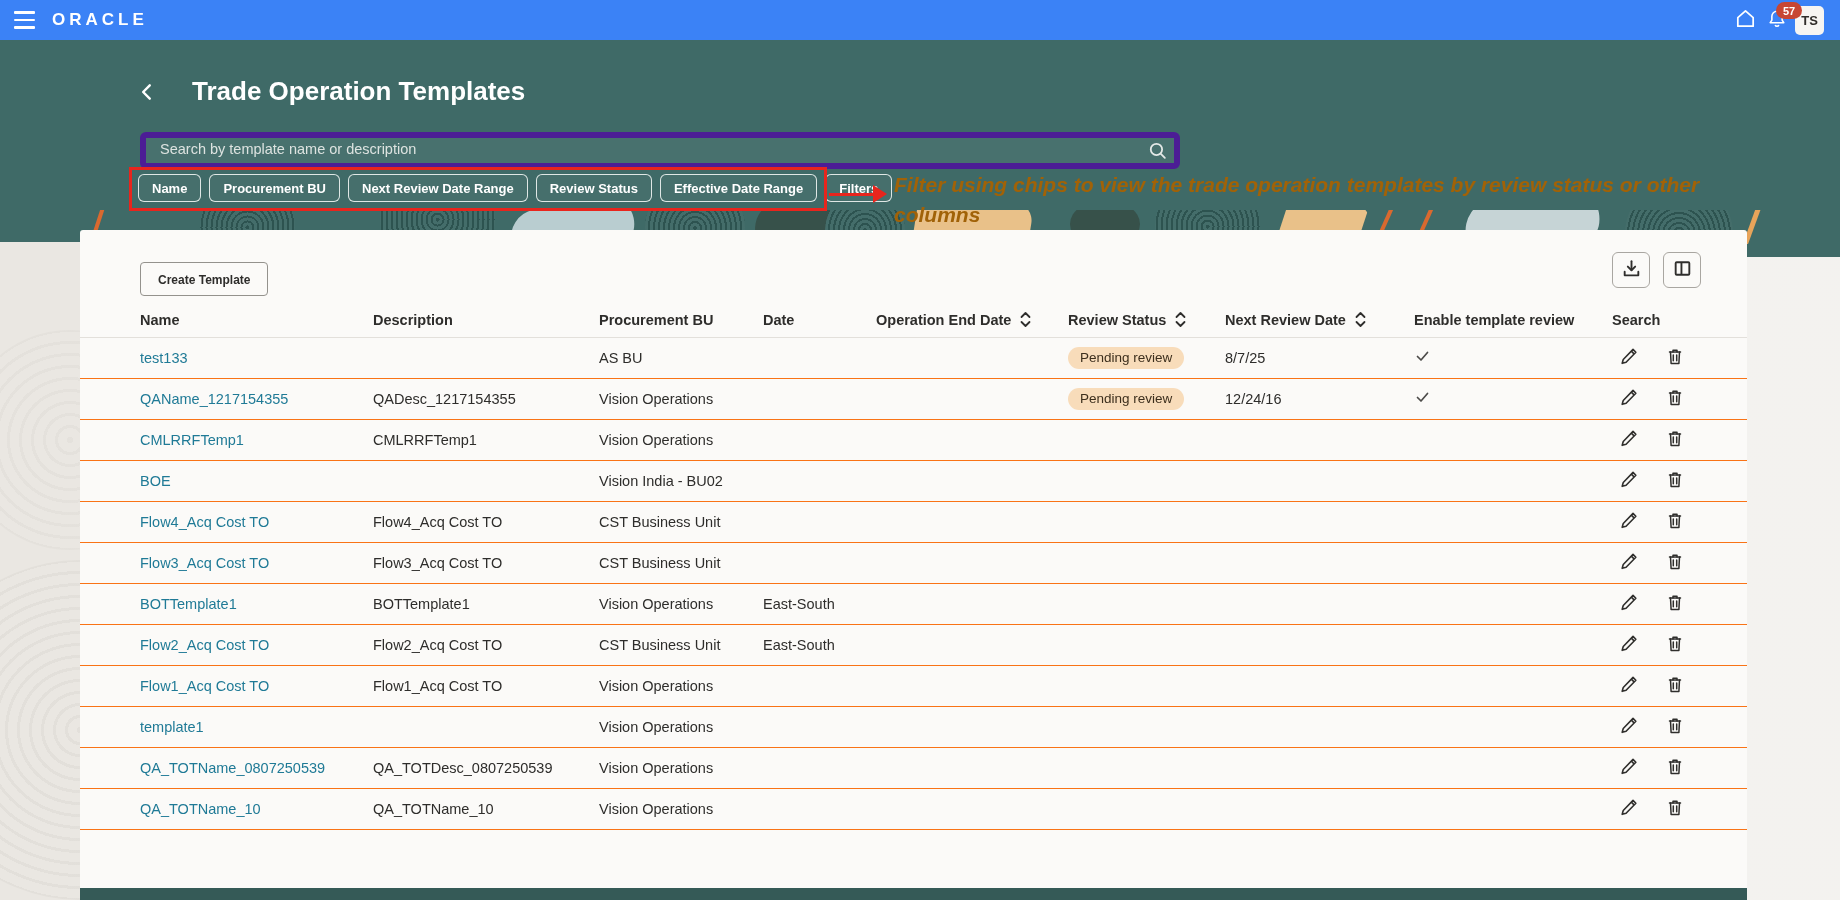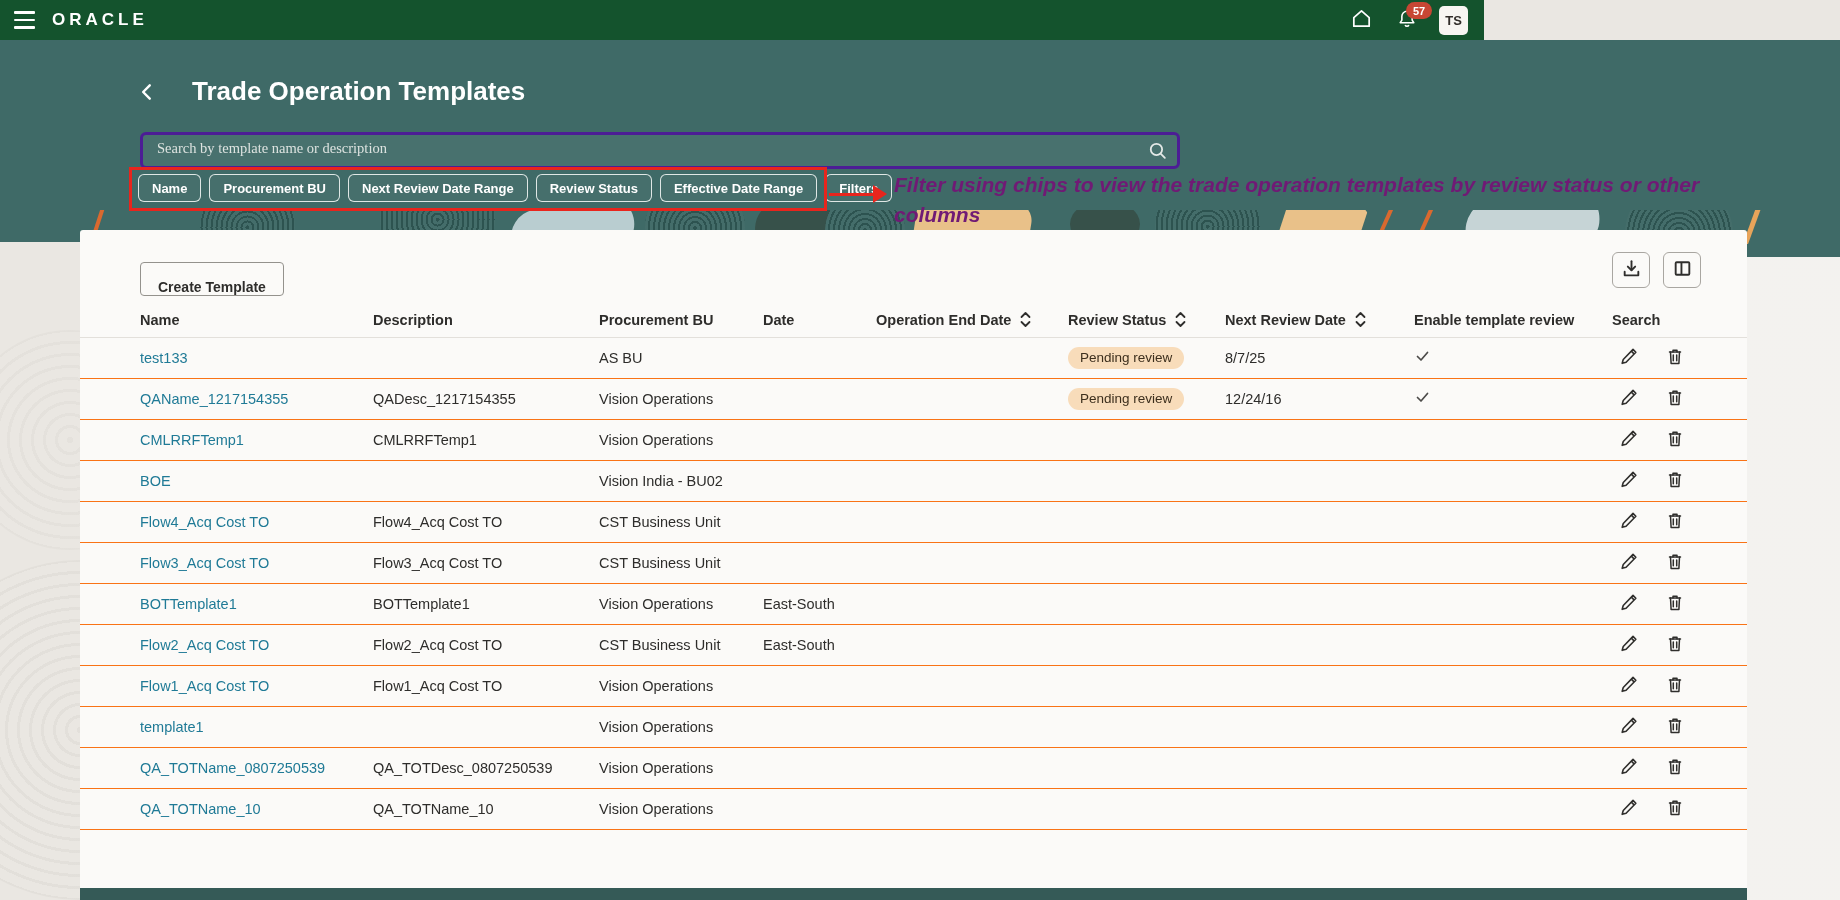--- a/index.html
+++ b/index.html
@@ -1,67 +1,67 @@
 <!DOCTYPE html>
 <html><head>
 <meta charset="utf-8">
 <style>
   * { margin:0; padding:0; box-sizing:border-box; }
   html,body { width:1840px; height:900px; overflow:hidden; background:#eae7e2;
               font-family:"Liberation Sans", sans-serif; }
 
   
-  .topbar { position:absolute; left:0; top:0; width:1484px; height:40px;
-            background:#14532d; display:flex; align-items:center; z-index:10; }
+  .topbar { position:absolute; left:0; top:0; width:1840px; height:40px;
+            background:#3b82f6; display:flex; align-items:center; z-index:10; }
   .hamburger { width:40px; height:40px; display:flex; flex-direction:column;
                justify-content:center; align-items:center; gap:5px; background:none;
                border:none; cursor:pointer; margin-left:4px; }
   .hamburger span { display:block; width:21px; height:2.4px; background:#fff; border-radius:1px; }
   .brand { color:#fff; font-size:17px; font-weight:700; letter-spacing:4px; margin-left:8px; }
   .topbar-right { position:absolute; right:16px; top:0; height:40px; display:flex;
-                  align-items:center; gap:18px; }
+                  align-items:center; gap:4px; }
   .tb-iconbtn { background:none; border:none; cursor:pointer; position:relative;
                 width:28px; height:28px; display:flex; align-items:center; justify-content:center; }
   .notif-badge { position:absolute; top:-4px; left:13px; min-width:26px; height:17px;
                  background:#c74634; border-radius:9px; color:#fff; font-size:11px;
                  font-weight:700; display:flex; align-items:center; justify-content:center;
                  padding:0 4px; }
   .avatar { width:29px; height:29px; background:#f7f5f2; border-radius:5px; border:none;
             color:#312d2a; font-size:13px; font-weight:700; cursor:pointer;
             font-family:"Liberation Sans", sans-serif; }
 
   
   .hero { position:absolute; left:0; top:40px; width:1840px; height:202px; background:#3f6a67; }
   .hero-ext { position:absolute; left:1747px; top:242px; width:93px; height:15px; background:#3f6a67; }
   .back-btn { position:absolute; left:134px; top:80px; width:26px; height:26px; background:none;
               border:none; cursor:pointer; z-index:3; }
   .page-title { position:absolute; left:172px; top:76px; color:#fff; font-size:26px;
                 font-weight:700; z-index:3;margin-left:20px; }
   .searchbar { position:absolute; left:140px; top:132px; width:1040px; height:37px; z-index:3; }
   .searchbar input { width:100%; height:100%; background:rgba(255,255,255,0.05);
-                     border:3px solid #4c1d95; border-radius:6px; padding:0 44px 4px 14px;
-                     font-size:14.5px; color:#fff; font-family:Liberation Serif, serif; }
+                     border:6px solid #4c1d95; border-radius:6px; padding:0 44px 4px 14px;
+                     font-size:14.5px; color:#fff; font-family:Liberation Sans, sans-serif; }
   .searchbar input::placeholder { color:#dde3e0; opacity:1; }
   .search-icon { position:absolute; right:12px; top:8px; }
 
   .chips { position:absolute; left:138px; top:174px; display:flex; gap:8px; z-index:4; }
   .chip { height:28px; padding:0 13px; border:1px solid rgba(240,244,242,0.9); border-radius:6px;
           background:rgba(255,255,255,0.04); color:#fff; font-size:13px; font-weight:700;
           display:flex; align-items:center; cursor:pointer;
           font-family:"Liberation Sans", sans-serif; white-space:nowrap; }
 
   
   .red-box { position:absolute; left:129px; top:167px; width:698px; height:44px;
              border:3px solid #e8251d; z-index:5; pointer-events:none; }
   .arrow-line { position:absolute; left:829px; top:193px; width:46px; height:3px;
                 background:#e8251d; z-index:5; }
   .arrow-head { position:absolute; left:873px; top:185px; width:0; height:0;
                 border-top:9px solid transparent; border-bottom:9px solid transparent;
                 border-left:14px solid #e8251d; z-index:5; }
-  .annotation { position:absolute; left:894px; top:170px; width:820px; color:#701a75;
+  .annotation { position:absolute; left:894px; top:170px; width:820px; color:#a16207;
                 font-size:21px; font-style:italic; font-weight:600; line-height:30px; z-index:5; }
 
   
   .hero-art { position:absolute; left:80px; top:210px; width:1682px; height:34px;
               overflow:hidden; z-index:1; }
   .hero-art div { position:absolute; }
   .ring { border-radius:50%;
           background:repeating-radial-gradient(circle at 50% 50%, #2d5350 0 2px, #446d6a 2px 5px); }
   .blob-light { background:#b9cdd0; border-radius:40px; }
   .blob-tan { background:#e9c189; border-radius:18px; }
@@ -76,23 +76,23 @@
                border-radius:50%; z-index:0;
                background:repeating-radial-gradient(circle at 50% 50%, rgba(90,85,75,0.04) 0 3px, transparent 3px 12px); }
   .bg-sheen { position:absolute; right:0; top:242px; width:700px; height:658px; z-index:0;
               background:linear-gradient(115deg, transparent 55%, rgba(255,255,255,0.45) 55.3%); }
 
   
   .card { position:absolute; left:80px; top:230px; width:1667px; height:658px;
           background:#fbfaf8; border-radius:3px 3px 0 0; z-index:2; }
   .bottom-strip { position:absolute; left:80px; top:888px; width:1667px; height:12px;
                   background:#355a57; z-index:2; }
-  .create-btn { position:absolute; left:60px; top:32px; height:34px; padding:16px 17px;
+  .create-btn { position:absolute; left:60px; top:32px; height:34px; padding:10px 17px;
                 background:transparent; border:1px solid #94928d; border-radius:4px;
-                font-size:14px; font-weight:700; color:#2e2d2b; cursor:pointer;
+                font-size:12px; font-weight:700; color:#2e2d2b; cursor:pointer;
                 font-family:"Liberation Sans", sans-serif; }
   .icon-btns { position:absolute; right:46px; top:22px; display:flex; gap:13px; }
   .icon-btns button { width:38px; height:36px; background:transparent; border:1px solid #a9a6a1;
                       border-radius:6px; cursor:pointer; display:flex; align-items:center;
                       justify-content:center; }
 
   .table { position:absolute; left:0; top:72px; width:1667px; }
   .grid-row { display:grid;
               grid-template-columns:233px 226px 164px 113px 192px 157px 189px 198px 135px;
               align-items:center; padding-left:60px; }

